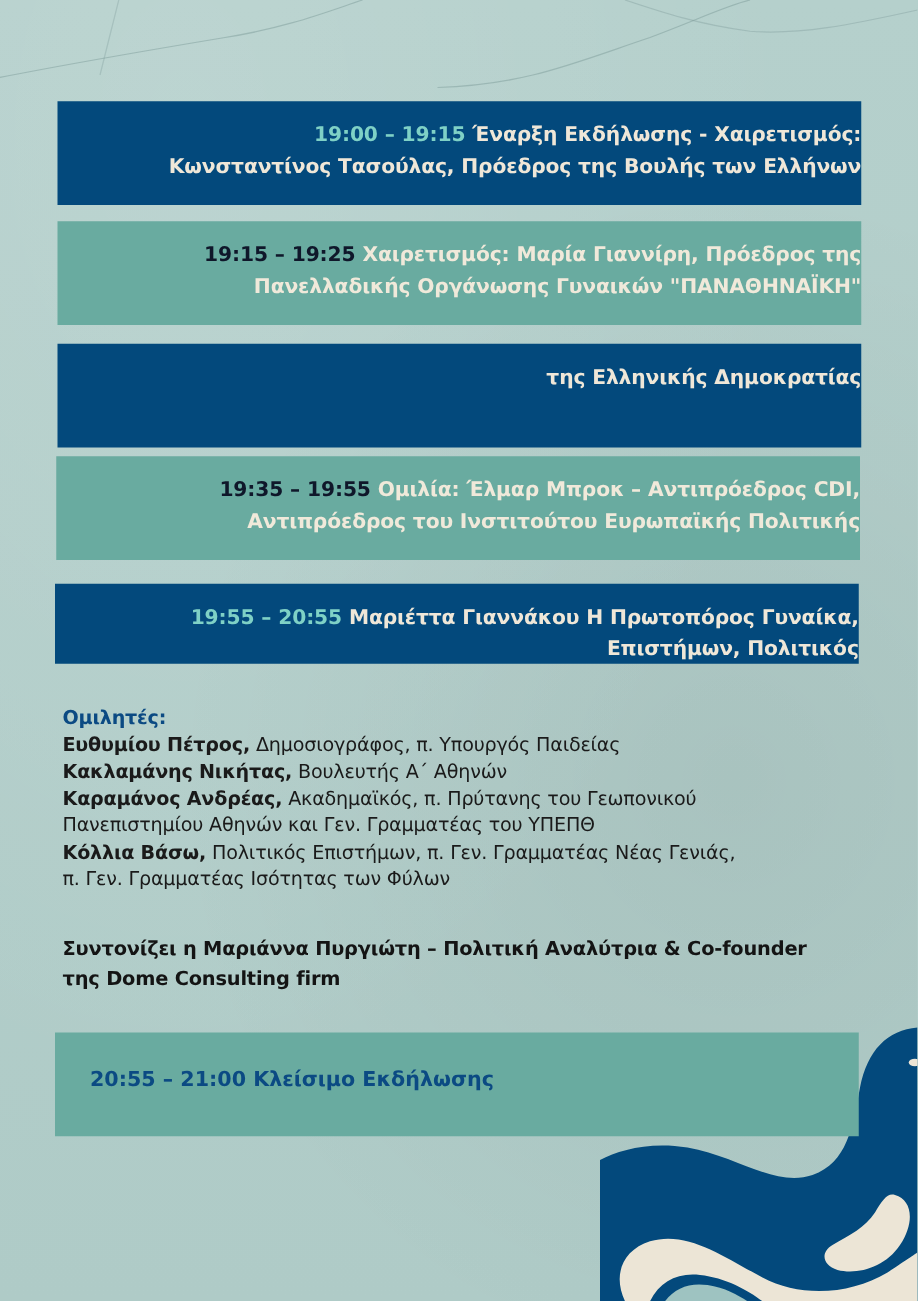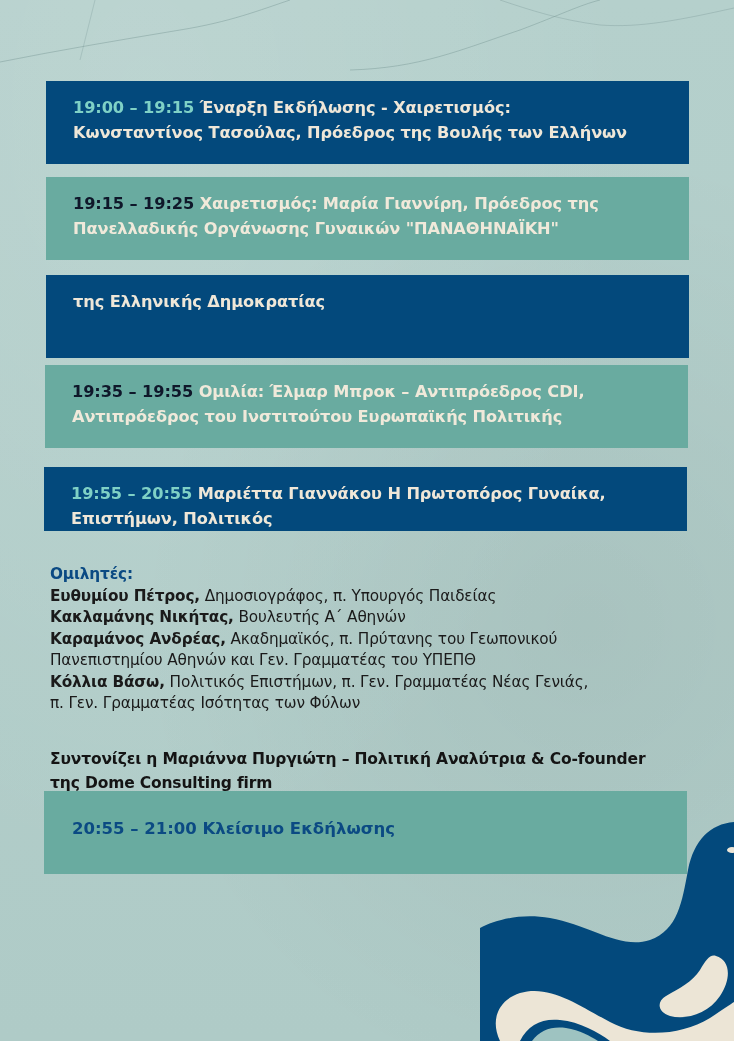--- a/index.html
+++ b/index.html
@@ -28,21 +28,21 @@
       padding: 14px 0 0 27px;
       font-weight: bold;
       font-size: 16.2px;
       line-height: 25px;
       letter-spacing: -0.1px;
     }
     .block.dark { background: #03497c; color: #efe7d8; }
     .block.light { background: #69aba0; color: #f0e9da; }
     .block.dark .time { color: #7fd1c6; }
     .block.light .time { color: #0f172a; }
-    .block .line { display: block; white-space: nowrap; }
+    .block .line { display: block; white-space: nowrap; text-align: right; }
 
     .speakers {
       position: absolute;
       left: 50px;
       top: 564px;
       width: 640px;
       font-size: 15.3px;
       line-height: 21.5px;
       color: #1a1a1a;
       letter-spacing: -0.15px;
@@ -59,21 +59,21 @@
       line-height: 24px;
       font-weight: bold;
       color: #141414;
       letter-spacing: -0.15px;
     }
     .moderator .row { display: block; white-space: nowrap; }
 
     .closing {
       position: absolute;
       left: 44px;
-      top: 791px;
+      top: 826px;
       width: 643px;
       height: 83px;
       background: #69aba0;
       box-sizing: border-box;
       padding: 28px 0 0 28px;
       font-weight: bold;
       font-size: 16.5px;
       color: #0b4a83;
     }
     .wave {

